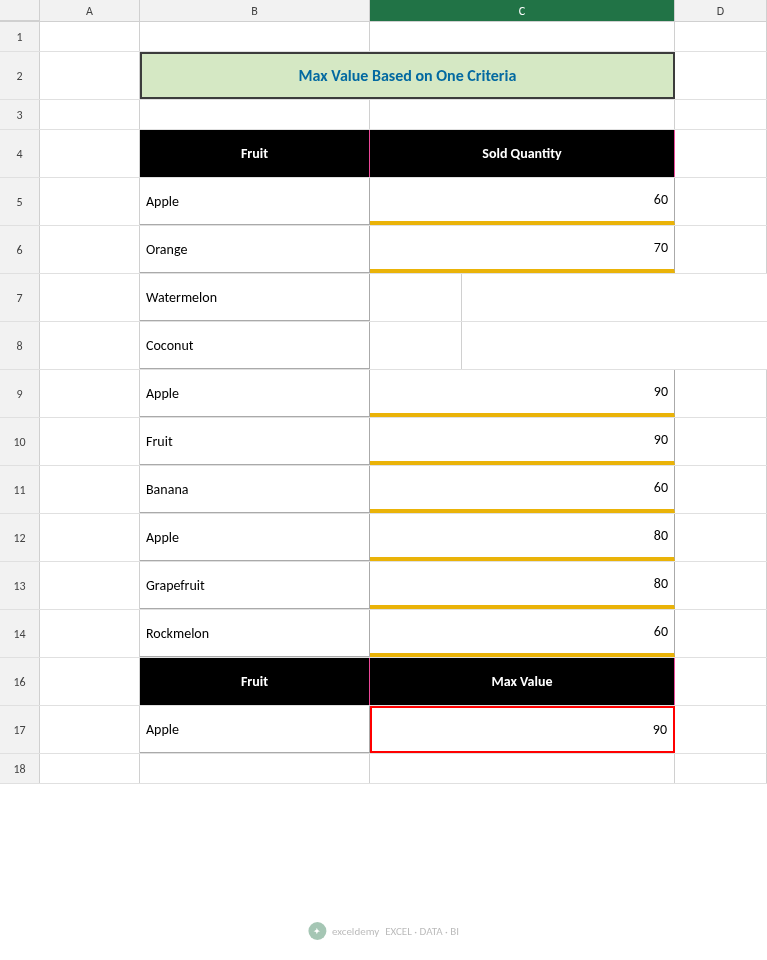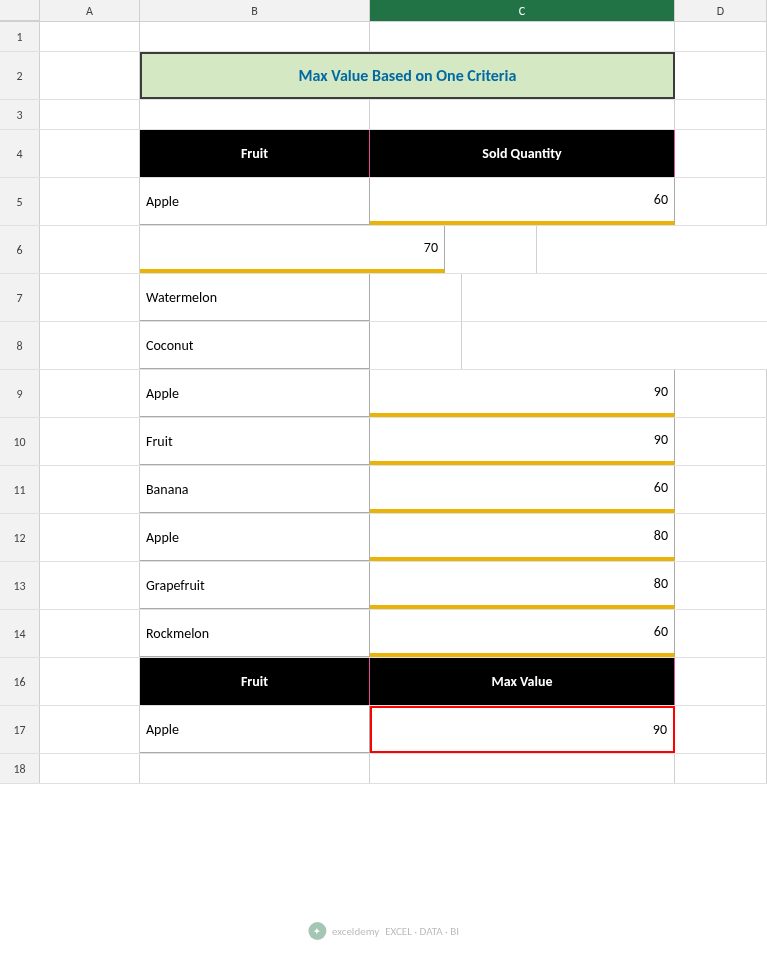--- a/index.html
+++ b/index.html
@@ -223,20 +223,21 @@
       <div class="row-header">5</div>
       <div class="cell cell-a empty-cell"></div>
       <div class="cell cell-b data-fruit">Apple</div>
       <div class="cell cell-c data-qty">60</div>
       <div class="cell cell-d empty-cell"></div>
     </div>
 
     <div class="row">
       <div class="row-header">6</div>
       <div class="cell cell-a empty-cell"></div>
+      <div class="cell cell-b data-fruit">Orange</div>
       <div class="cell cell-c data-qty">70</div>
       <div class="cell cell-d empty-cell"></div>
     </div>
 
     <div class="row">
       <div class="row-header">7</div>
       <div class="cell cell-a empty-cell"></div>
       <div class="cell cell-b data-fruit">Watermelon</div>
       <div class="cell cell-d empty-cell"></div>
     </div>

